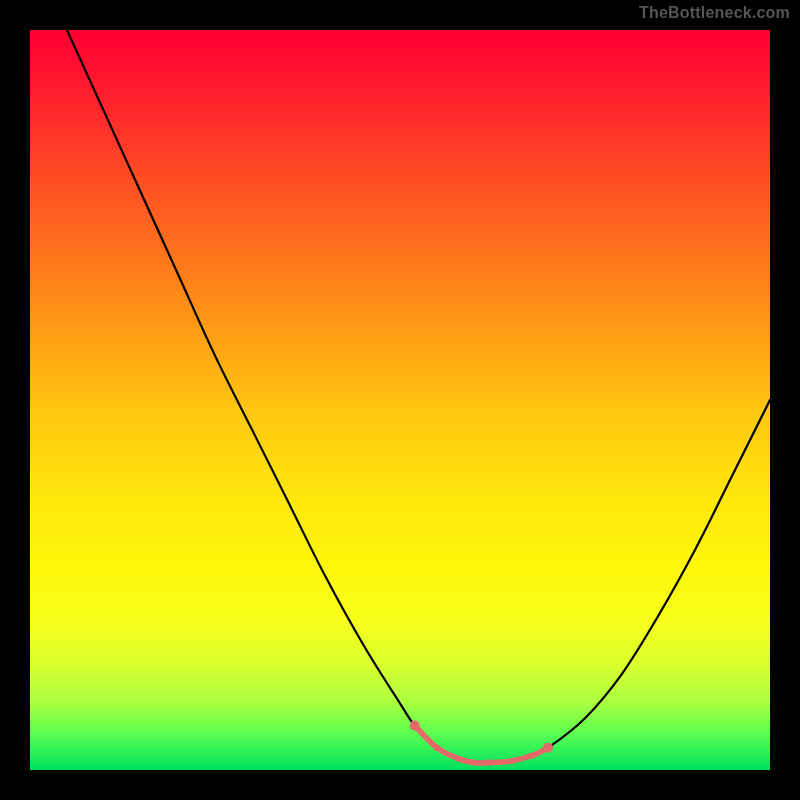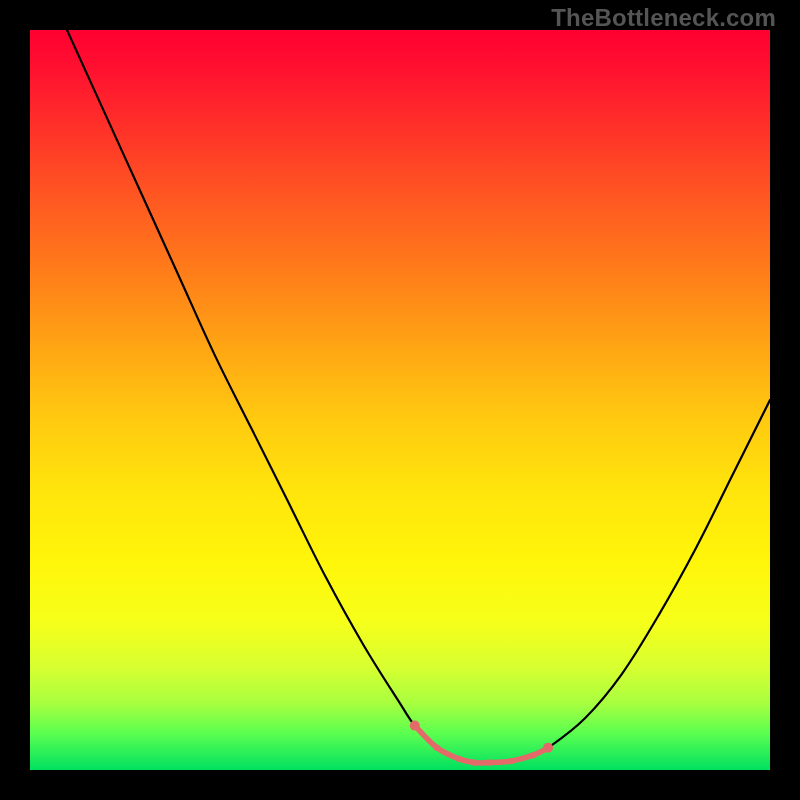--- a/index.html
+++ b/index.html
@@ -13,23 +13,23 @@
   }
   .frame {
     position: relative;
     width: 800px;
     height: 800px;
     background: #000;
   }
   .watermark {
     position: absolute;
     top: 4px;
-    right: 24px;
+    right: 10px;
     color: #555;
-    font-size: 24px;
+    font-size: 16px;
     font-weight: 600;
     letter-spacing: 0.2px;
     z-index: 10;
   }
   .plot-area {
     position: absolute;
     left: 30px;
     top: 30px;
     width: 740px;
     height: 740px;

